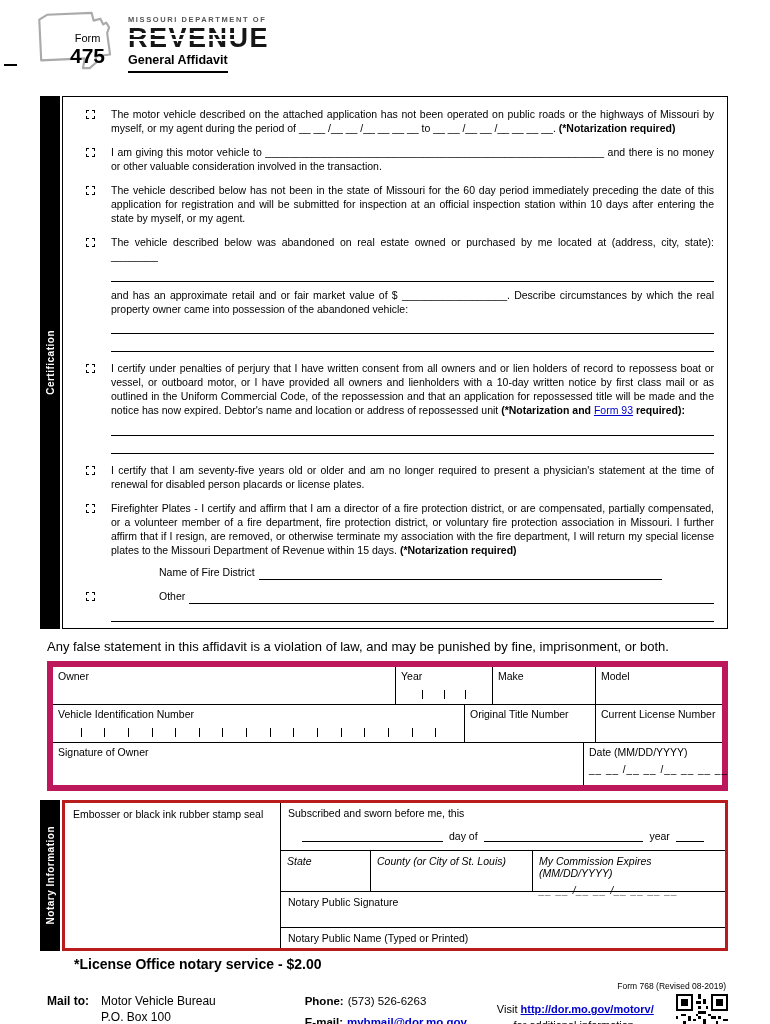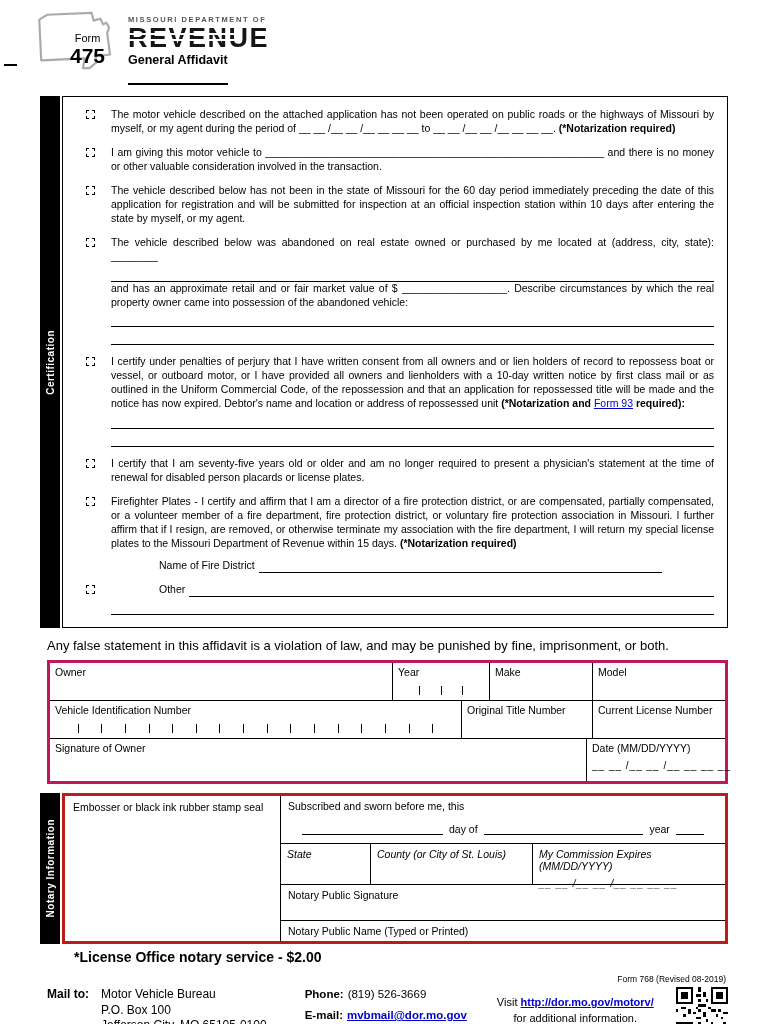--- a/index.html
+++ b/index.html
@@ -16,21 +16,21 @@
   .fold-mark { position: absolute; left: 4px; top: 58px; width: 13px; border-top: 2px solid #000; }
   .mo-outline { position: absolute; left: 30px; top: 2px; }
   .form-block { position: absolute; left: 70px; top: 26px; text-align: center; }
   .form-label { font-size: 11px; }
   .form-number { font-size: 21px; font-weight: bold; line-height: 1.1; }
   .dept-block { position: absolute; left: 128px; top: 9px; }
   .dept-small { font-size: 7.5px; font-weight: bold; letter-spacing: 1.6px; color: #555; }
   .dept-logo { font-size: 27px; font-weight: bold; letter-spacing: 1.5px; line-height: 1.05; position: relative; color: #161616; }
   .dept-logo::before { content: ""; position: absolute; left: 0; width: 108px; height: 1.5px; background: #fff; top: 9px; }
   .dept-logo::after  { content: ""; position: absolute; left: 0; width: 108px; height: 1.5px; background: #fff; top: 15px; }
-  .form-title { font-size: 12.5px; font-weight: bold; display: inline-block; border-bottom: 2px solid #000; padding-bottom: 16px; margin-top: 1px; }
+  .form-title { font-size: 12.5px; font-weight: bold; display: inline-block; border-bottom: 2px solid #000; padding-bottom: 4px; margin-top: 1px; }
 
   
   .section { display: flex; margin: 0 42px 0 40px; }
   .vbar { width: 20px; background: #000; color: #fff; display: flex; align-items: center; justify-content: center; flex-shrink: 0; }
   .vbar span { writing-mode: vertical-rl; transform: rotate(180deg); font-size: 10px; font-weight: bold; letter-spacing: .5px; white-space: nowrap; }
 
   
   .cert-box { flex: 1; border: 1px solid #000; margin-left: 2px; padding: 11px 13px 6px 23px; }
   .cert-item { display: flex; margin-bottom: 10px; }
   .cb { width: 9px; height: 9px; border: 1px dashed #000; flex-shrink: 0; margin-top: 2px; }
@@ -38,21 +38,21 @@
   .write-line { border-bottom: 1px solid #000; height: 15px; }
   .write-line.gap { height: 18px; }
   .inline-line-row { display: flex; align-items: flex-end; padding-left: 48px; }
   .fill-line { flex: 1; border-bottom: 1px solid #000; height: 12px; margin-left: 4px; }
   a { color: #0000CC; text-decoration: underline; cursor: pointer; }
 
   
   .warning { margin: 10px 42px 7px 47px; font-size: 13px; }
 
   
-  .vtable { margin: 0 42px 2px 47px; border: 3px solid #be185d; }
+  .vtable { margin: 0 42px 2px 47px; border: 6px solid #be185d; }
   .vrow { display: flex; border-bottom: 1px solid #000; }
   .vrow:last-child { border-bottom: none; }
   .vcell { border-right: 1px solid #000; padding: 3px 5px 2px 5px; min-height: 37px; }
   .vcell:last-child { border-right: none; }
   .ticks { display: flex; height: 9px; margin-top: 8px; }
   .ticks i { flex: 1; border-right: 1px solid #000; }
   .ticks i:last-child { border-right: none; }
   .date-blanks { margin-top: 6px; font-size: 10px; letter-spacing: 1px; white-space: nowrap; }
   .sig-cell { min-height: 42px; }
 
@@ -131,21 +131,21 @@
         <div class="ct">
           <span>The vehicle described below has not been in the state of Missouri for the 60 day period immediately preceding the date of this application for registration and will be submitted for inspection at an official inspection station within 10 days after entering the state by myself, or my agent.</span>
         </div>
       </div>
 
       <div class="cert-item">
         <div class="cb"></div>
         <div class="ct">
           <span>The vehicle described below was abandoned on real estate owned or purchased by me located at (address, city, state): ________</span>
           <div class="write-line gap"></div>
-          <div style="">
+          <div style="margin-top:7px">
             <span>and has an approximate retail and or fair market value of $ __________________. Describe circumstances by which the real property owner came into possession of the abandoned vehicle:</span>
           </div>
           <div class="write-line gap"></div>
           <div class="write-line gap"></div>
         </div>
       </div>
 
       <div class="cert-item">
         <div class="cb"></div>
         <div class="ct">
@@ -166,21 +166,21 @@
         <div class="cb"></div>
         <div class="ct">
           <span>Firefighter Plates - I certify and affirm that I am a director of a fire protection district, or are compensated, partially compensated, or a volunteer member of a fire department, fire protection district, or voluntary fire protection association in Missouri. I further affirm that if I resign, are removed, or otherwise terminate my association with the fire department, I will return my special license plates to the Missouri Department of Revenue within 15 days. </span><b>(*Notarization required)</b>
           <div class="inline-line-row" style="margin-top:8px">
             <span>Name of Fire District</span>
             <span class="fill-line" style="margin-right:52px"></span>
           </div>
         </div>
       </div>
 
-      <div class="cert-item" style="margin-bottom:6px">
+      <div class="cert-item" style="margin-bottom:0">
         <div class="cb"></div>
         <div class="ct">
           <div class="inline-line-row">
             <span>Other</span>
             <span class="fill-line"></span>
           </div>
           <div class="write-line gap"></div>
         </div>
       </div>
 
@@ -300,21 +300,21 @@
     <div class="mail-block">
       <div class="mail-label">Mail to:</div>
       <div class="mail-lines">
         <div>Motor Vehicle Bureau</div>
         <div>P.O. Box 100</div>
         <div>Jefferson City, MO 65105-0100</div>
       </div>
     </div>
     <div class="contact-block">
       <div class="contact-row">
-        <b>Phone:</b><span>(819) 526-3669</span>
+        <b>Phone:</b><span>(573) 526-6263</span>
       </div>
       <div class="contact-row">
         <b>E-mail:</b><a style="color: rgb(0, 0, 204);"><b>mvbmail@dor.mo.gov</b></a>
       </div>
     </div>
     <div class="visit-block">
       <span>Visit</span>
       <a style="color: rgb(0, 0, 204);"><b>http://dor.mo.gov/motorv/</b></a><br>
       <span>for additional information.</span>
     </div>

